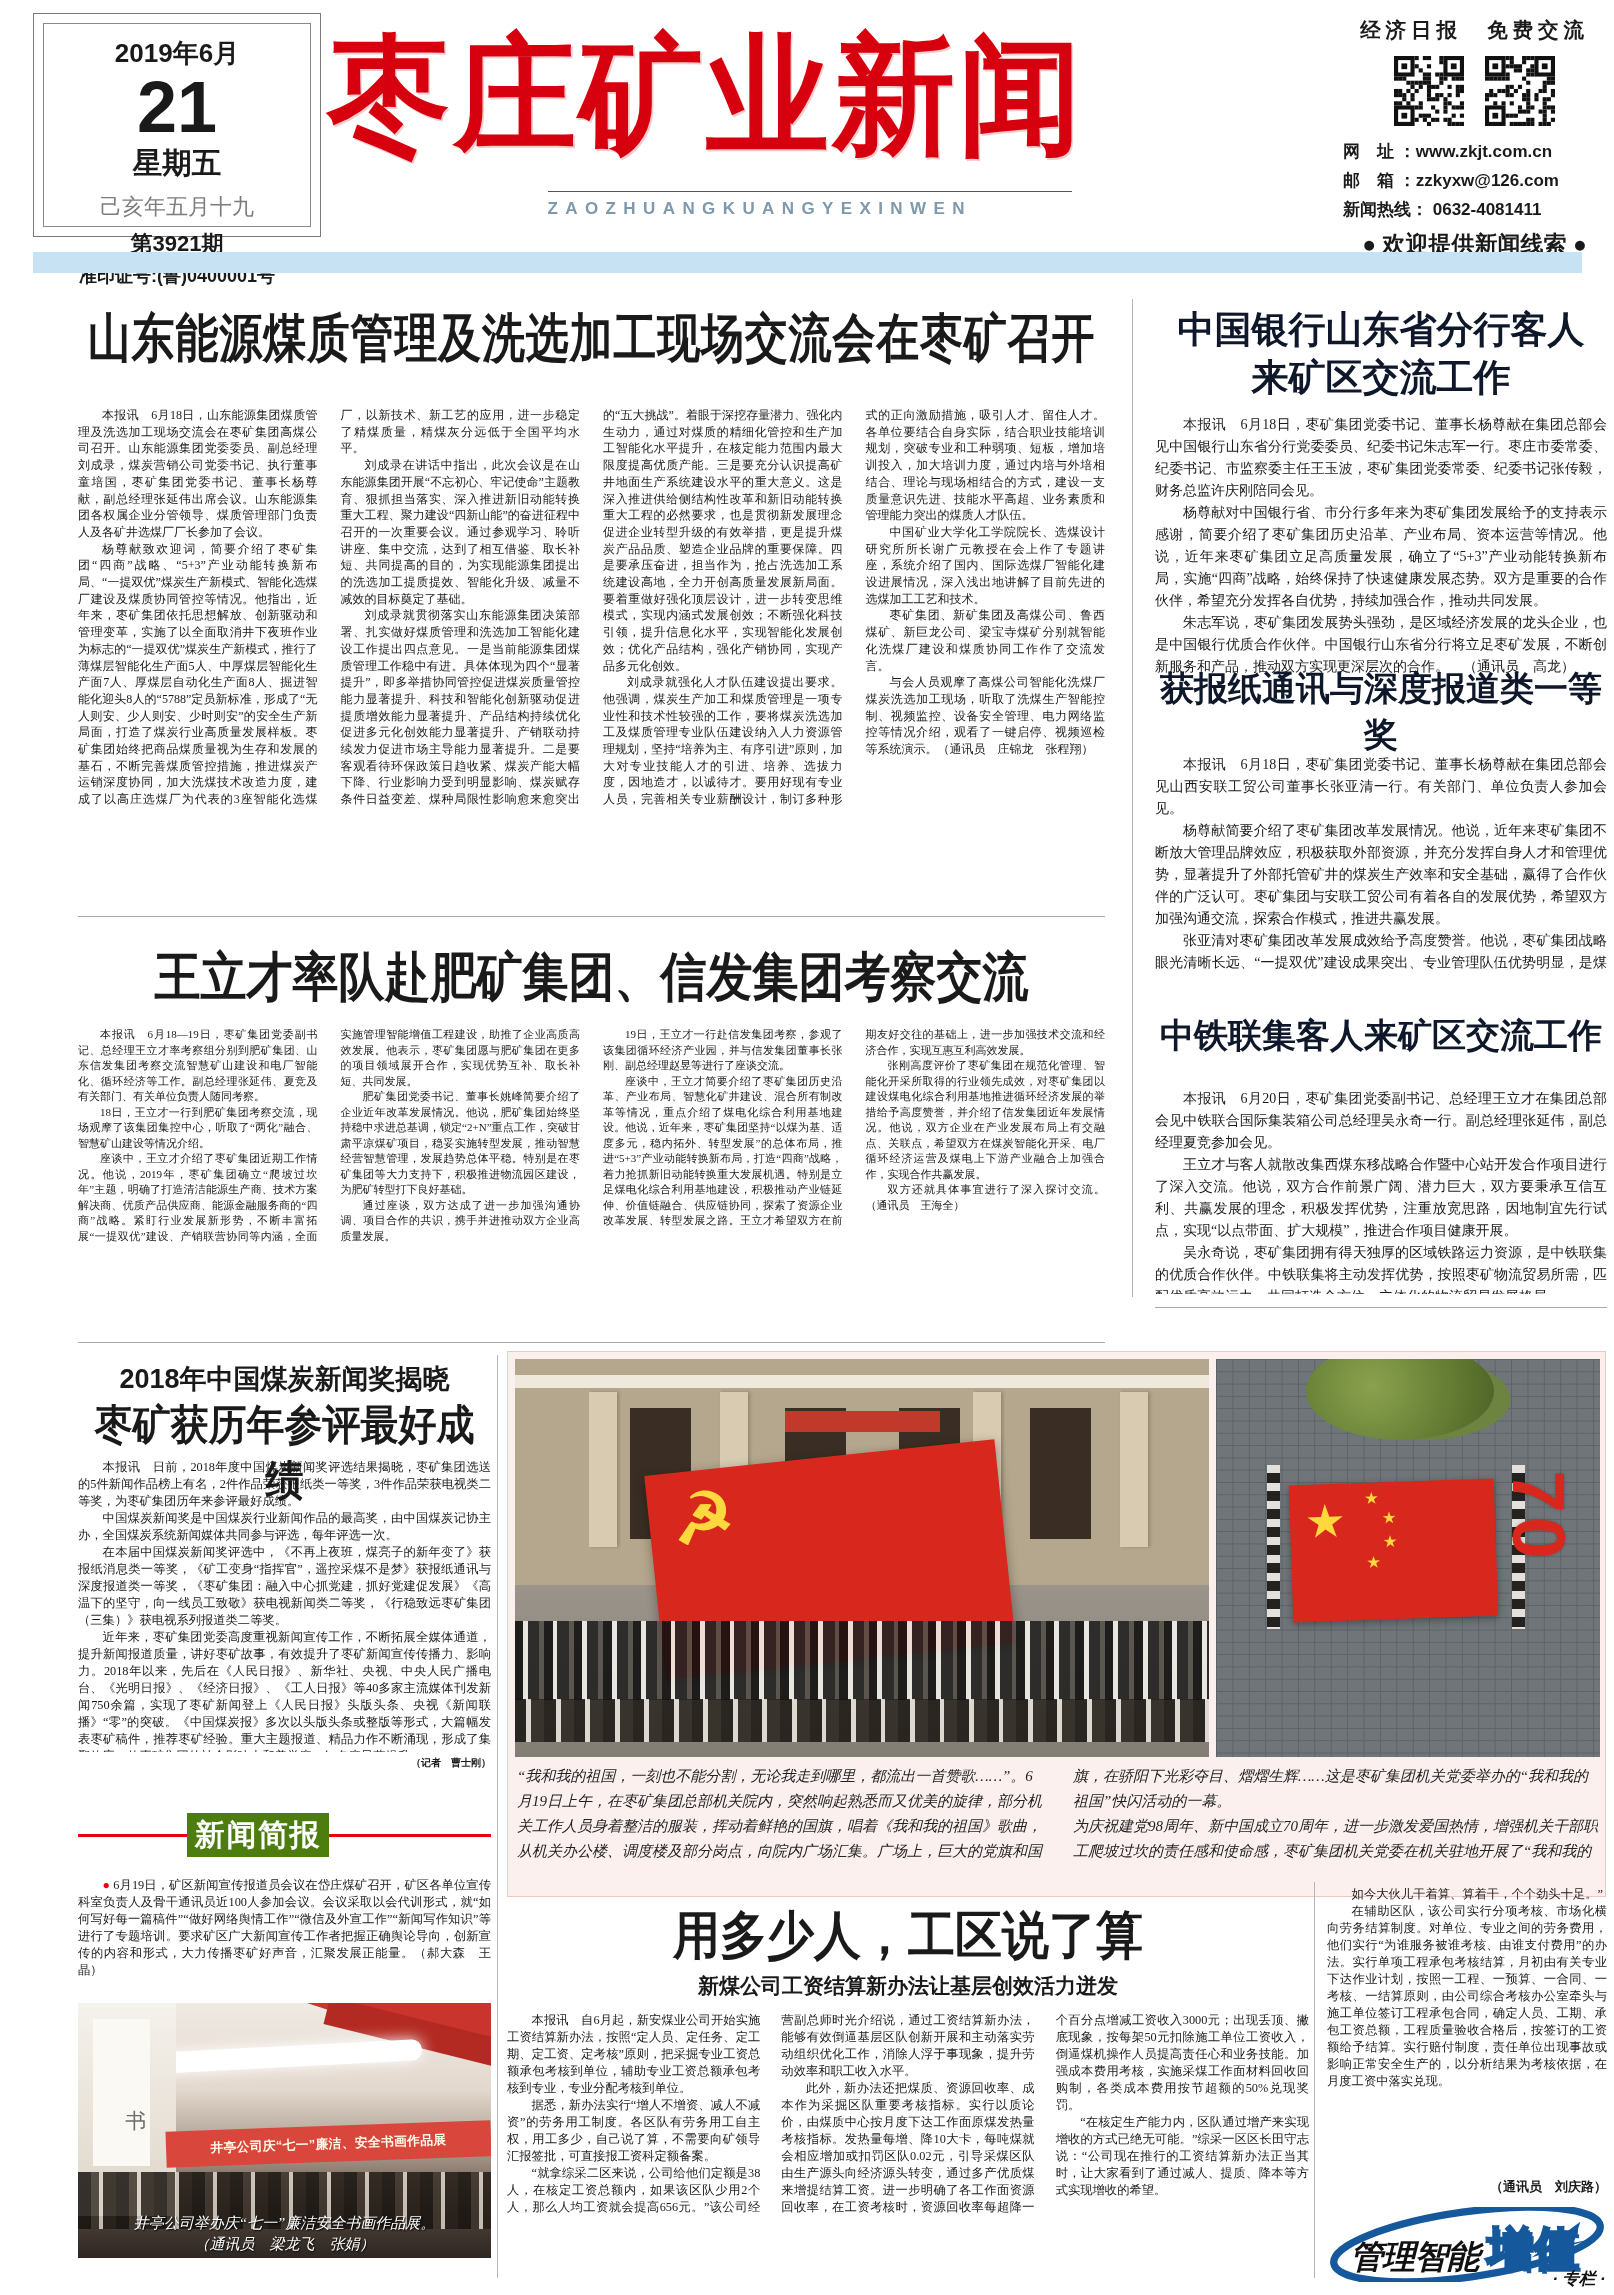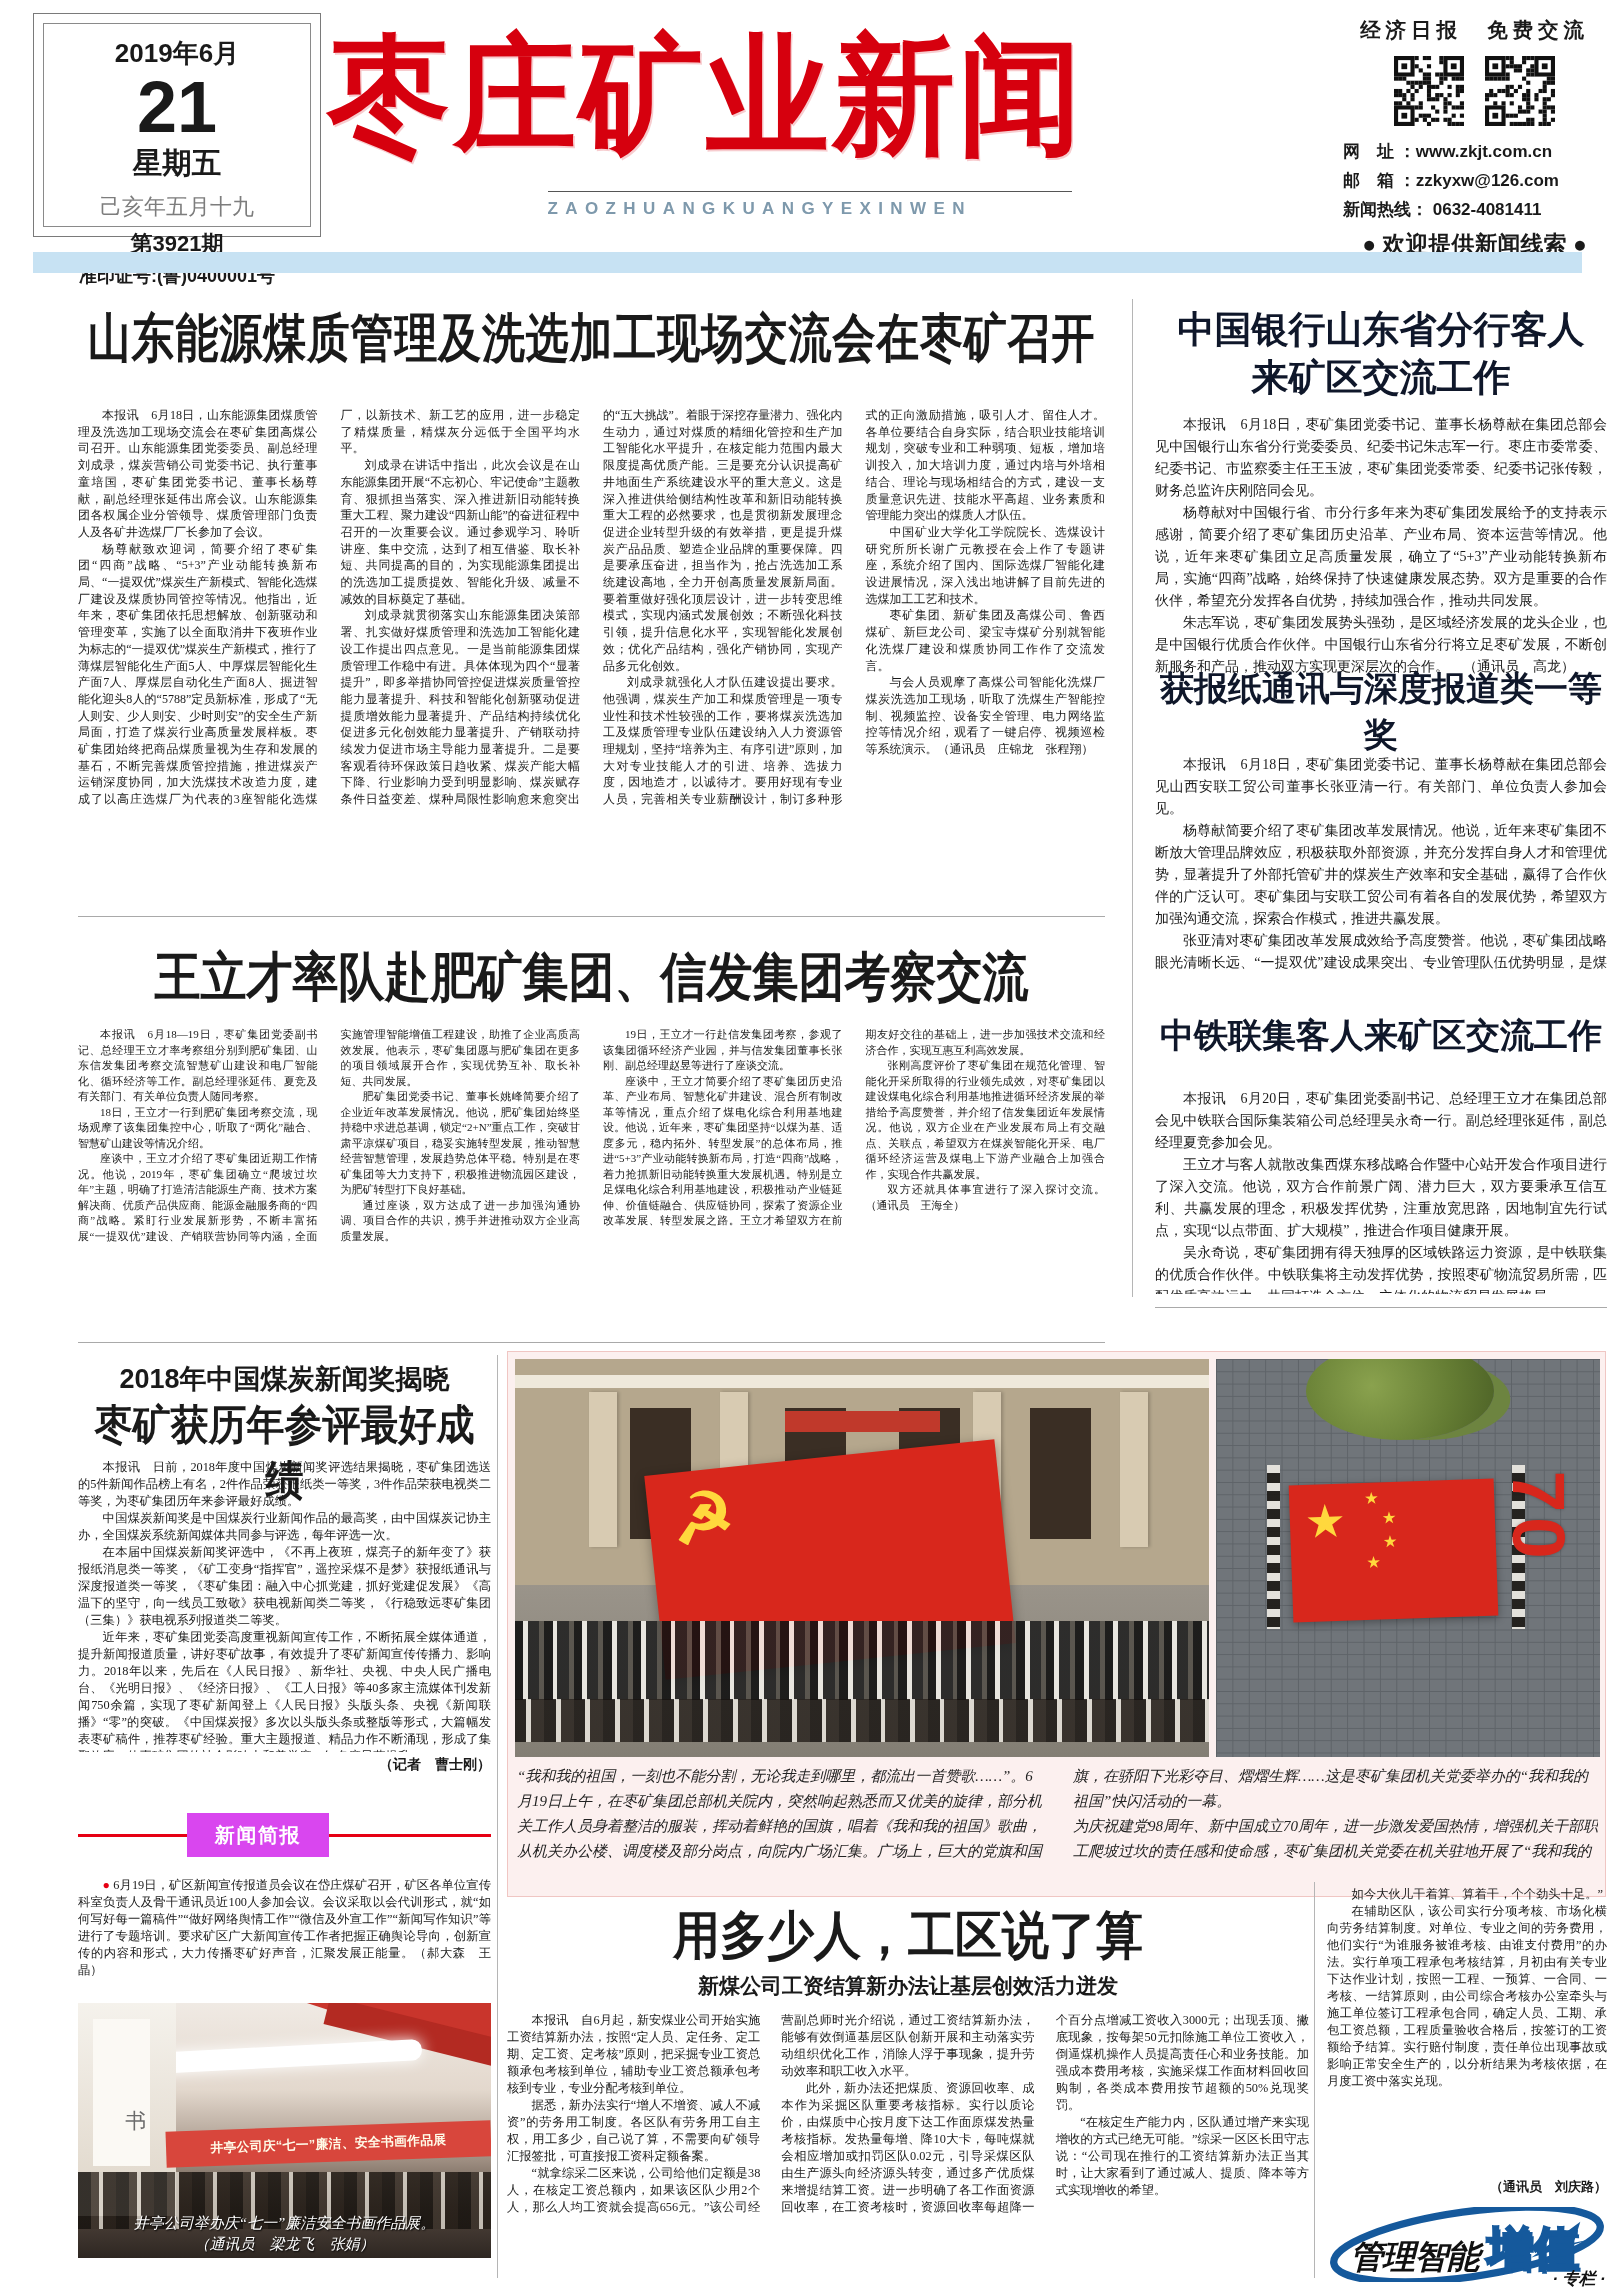--- a/index.html
+++ b/index.html
@@ -62,26 +62,26 @@
   .mid-body { left:78px; top:1027px; width:1027px; height:304px; overflow:hidden;
       column-count:4; column-gap:23px; font-size:11px; line-height:15.5px; }
 
   
   .awards-kicker { left:78px; top:1361px; width:413px; text-align:center;
       font-family:"Liberation Sans", sans-serif; font-size:27px; font-weight:bold; }
   .awards-headline { left:78px; top:1397px; width:413px; text-align:center;
       font-family:"Liberation Sans", sans-serif; font-size:38px; font-weight:900; transform:scaleY(1.1); transform-origin:top;}
   .awards-body { left:78px; top:1459px; width:413px; height:293px; overflow:hidden;
       font-size:12.3px; line-height:17px; }
-  .awards-byline { left:78px; top:1756px; width:413px; font-size:14px; }
+  .awards-byline { left:78px; top:1756px; width:413px; font-size:10px; }
 
   
   .briefs-line { left:78px; top:1834px; width:413px; height:2.5px; background:#e60013; }
-  .briefs-badge { left:187px; top:1813px; width:142px; height:44px; background:#d946ef; color:#fff;
-      font-family:"Liberation Sans", sans-serif; font-size:20px; font-weight:bold;
+  .briefs-badge { left:187px; top:1813px; width:142px; height:44px; background:#4d7c0f; color:#fff;
+      font-family:"Liberation Sans", sans-serif; font-size:30px; font-weight:bold;
       text-align:center; line-height:44px; letter-spacing:1.6px; }
   .briefs-text { left:78px; top:1877px; width:413px; height:123px; overflow:hidden;
       font-size:12.3px; line-height:17px; text-align:justify; text-indent:2em; }
   .briefs-text .dot { color:#e60013; font-weight:bold; }
 
   
   .left-photo { left:78px; top:2003px; width:413px; height:255px; overflow:hidden;
       background:linear-gradient(180deg,#f0eae4 0%,#e3d8cd 34%,#9d8d80 62%,#4e423a 82%,#2e2722 100%); }
   .lp-ceilred1 { position:absolute; left:196px; top:-24.5px; width:278px; height:57px; background:#c9352c; transform:rotate(18deg); }
   .lp-ceilred2 { position:absolute; left:245px; top:24.5px; width:262px; height:28px; background:#b32a22; transform:rotate(14deg); }

